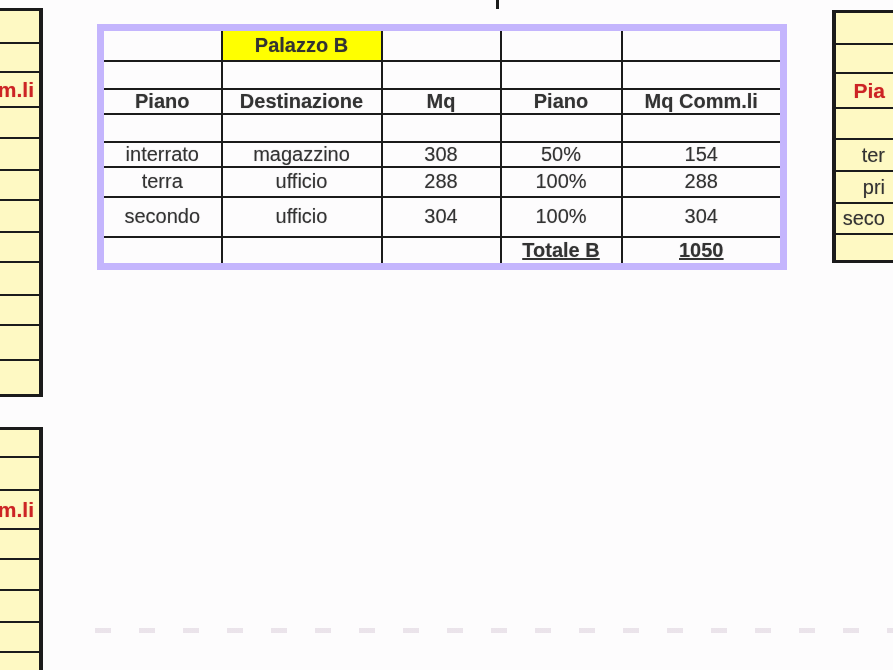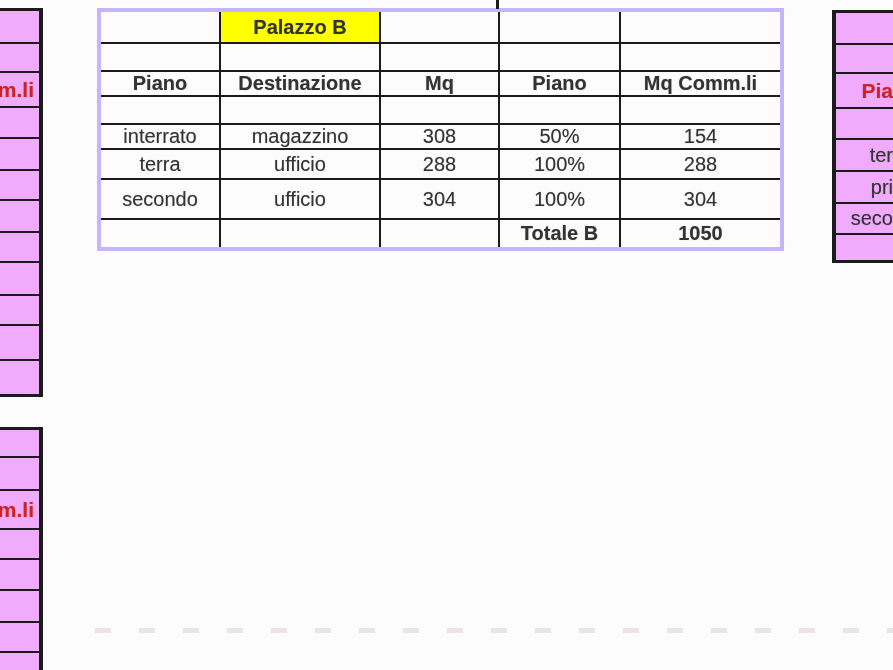--- a/index.html
+++ b/index.html
@@ -5,49 +5,49 @@
   html,body{margin:0;padding:0;background:#fdfcfd;}
   #canvas{
     position:relative;width:893px;height:670px;overflow:hidden;
     background:#fdfcfd;
     font-family:"Liberation Sans", sans-serif;
     -webkit-font-smoothing:antialiased;
   }
   
   table.sheet{
     border-collapse:collapse;table-layout:fixed;
-    position:absolute;left:97px;top:8px;width:683px;
-    border:4px solid #c4b5fd;
+    position:absolute;left:97px;top:24px;width:683px;
+    border:7px solid #c4b5fd;
   }
   table.sheet td{
     border:2px solid #1b1b1b;
     padding:0;margin:0;overflow:hidden;white-space:nowrap;
     text-align:center;vertical-align:middle;
     font-size:20px;color:#333;
     text-shadow:0 0 1px rgba(40,40,40,.35);
   }
   td.hdr{font-weight:bold;color:#cc2424;font-size:21px;text-shadow:0 0 1px rgba(204,36,36,.4);}
   td.title-cell{background:#ffff00;font-weight:bold;color:#28287e;font-size:21px;text-shadow:0 0 1px rgba(40,40,126,.45);}
-  td.bold{font-weight:bold;color:#222;}
+  td.bold{font-weight:bold;color:#222;text-decoration:underline;}
   
-  .ptable{position:absolute;background:#f0abfc;}
+  .ptable{position:absolute;background:#fef9c3;}
   .ptable .prow{
     border-bottom:2px solid #1b1b1b;
     overflow:hidden;white-space:nowrap;
     font-size:20px;color:#333;display:flex;align-items:center;
     text-shadow:0 0 1px rgba(40,40,40,.35);
   }
   .ptable .prow:last-child{border-bottom:none;}
   .ptable .prow.hdr-frag{font-weight:bold;color:#cc2424;font-size:21px;text-shadow:0 0 1px rgba(204,36,36,.4);}
   .left-t{left:0;top:8px;width:39px;border-top:3px solid #1b1b1b;border-right:4px solid #1b1b1b;border-bottom:3px solid #1b1b1b;}
   .left-t .prow{justify-content:flex-end;padding-right:5px;}
   .bleft-t{left:0;top:427px;width:39px;border-top:3px solid #1b1b1b;border-right:4px solid #1b1b1b;height:260px;}
   .bleft-t .prow{justify-content:flex-end;padding-right:5px;}
   .right-t{left:832px;top:10px;width:57px;border-top:3px solid #1b1b1b;border-left:4px solid #1b1b1b;border-bottom:3px solid #1b1b1b;}
-  .right-t .prow{justify-content:flex-end;padding-right:0;}
+  .right-t .prow{justify-content:flex-end;padding-right:8px;}
   
   .stub{position:absolute;background:#1b1b1b;}
   .ghost-dashes{
     position:absolute;left:95px;top:628px;width:798px;height:5px;
     background:repeating-linear-gradient(90deg,rgba(205,188,205,.38) 0 16px,transparent 16px 44px);
   }
 </style>
 </head>
 <body>
 

